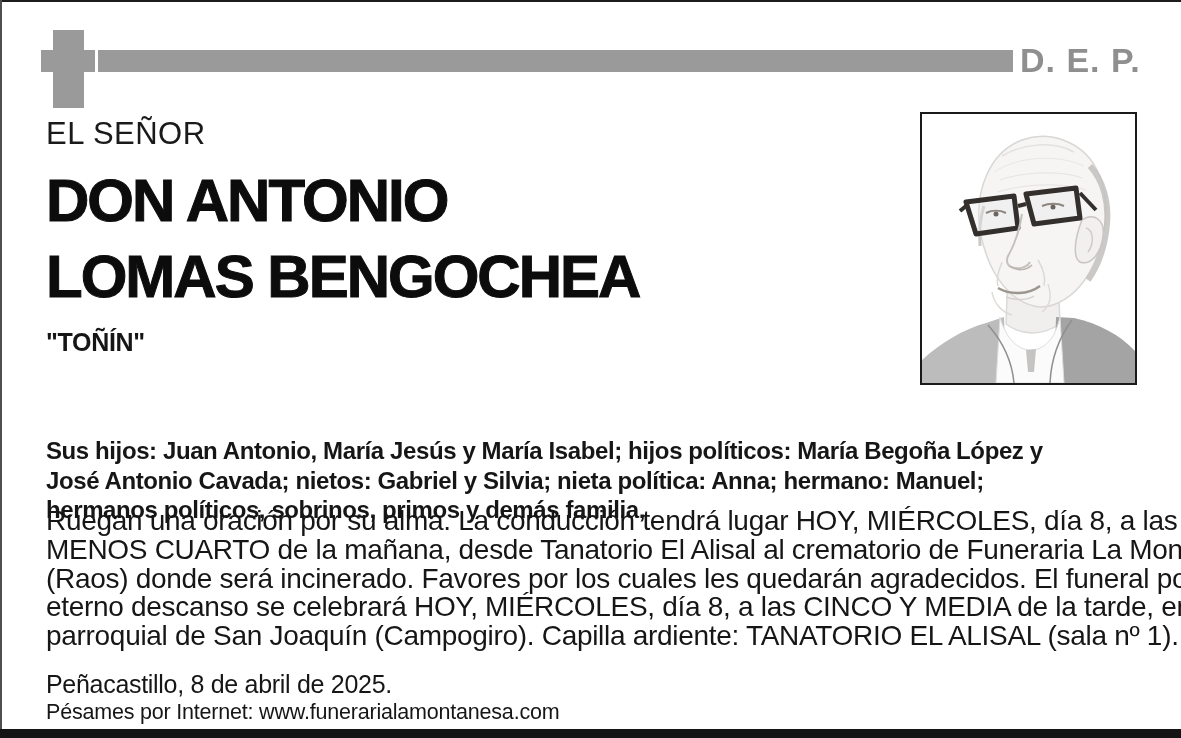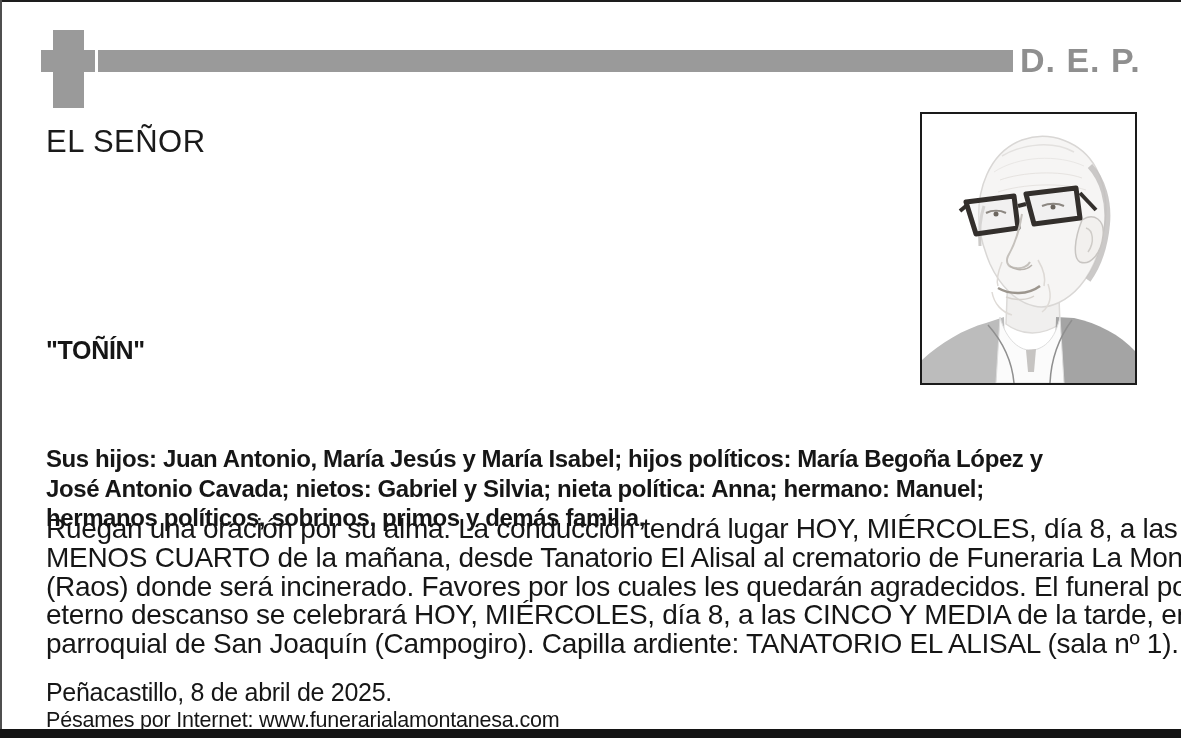--- a/index.html
+++ b/index.html
@@ -20,21 +20,21 @@
   
   .cross-v{position:absolute;left:53px;top:30px;width:31px;height:78px;background:#9a9a9a;}
   .cross-h{position:absolute;left:41px;top:50px;width:54px;height:22px;background:#9a9a9a;}
   .header-rule{position:absolute;left:98px;top:50px;width:915px;height:22px;background:#9a9a9a;}
   .dep{
     position:absolute;left:1020px;top:41px;
     font-size:34px;font-weight:700;letter-spacing:1px;
     color:#8f8f8f;white-space:pre;
   }
 
-  .txt{position:absolute;left:46px;white-space:pre;margin-top:8px;}
+  .txt{position:absolute;left:46px;white-space:pre;}
   .honorific{top:116px;font-size:31px;letter-spacing:.5px;color:#1a1a1a;}
   .name{
     top:163px;font-size:60px;line-height:76px;font-weight:700;
     letter-spacing:-2px;color:#0c0c0c;
     -webkit-text-stroke:1px #0c0c0c;
   }
   .nickname{top:328px;font-size:25px;font-weight:700;letter-spacing:-.3px;}
   .death{top:374px;font-size:24px;line-height:28.5px;letter-spacing:-.3px;}
   .family{top:436px;font-size:24px;line-height:29.5px;font-weight:700;letter-spacing:-.4px;}
   .announcement{top:507px;font-size:28px;line-height:28.8px;letter-spacing:-.3px;}
@@ -56,20 +56,22 @@
   <div class="edge-top"></div>
   <div class="edge-left"></div>
   <div class="edge-right"></div>
 
   <div class="cross-v"></div>
   <div class="cross-h"></div>
   <div class="header-rule"></div>
   <div class="dep">D. E. P.</div>
 
   <div class="txt honorific">EL SEÑOR</div>
+  <div class="txt name">DON ANTONIO
+LOMAS BENGOCHEA</div>
   <div class="txt nickname">"TOÑÍN"</div>
   <div class="txt family">Sus hijos: Juan Antonio, María Jesús y María Isabel; hijos políticos: María Begoña López y
 José Antonio Cavada; nietos: Gabriel y Silvia; nieta política: Anna; hermano: Manuel;
 hermanos políticos, sobrinos, primos y demás familia,</div>
   <div class="txt announcement">Ruegan una oración por su alma. La conducción tendrá lugar HOY, MIÉRCOLES, día 8, a las DIEZ
 MENOS CUARTO de la mañana, desde Tanatorio El Alisal al crematorio de Funeraria La Montañesa
 (Raos) donde será incinerado. Favores por los cuales les quedarán agradecidos. El funeral por su
 eterno descanso se celebrará HOY, MIÉRCOLES, día 8, a las CINCO Y MEDIA de la tarde, en la iglesia
 parroquial de San Joaquín (Campogiro). Capilla ardiente: TANATORIO EL ALISAL (sala nº 1).</div>
   <div class="txt dateline">Peñacastillo, 8 de abril de 2025.</div>

